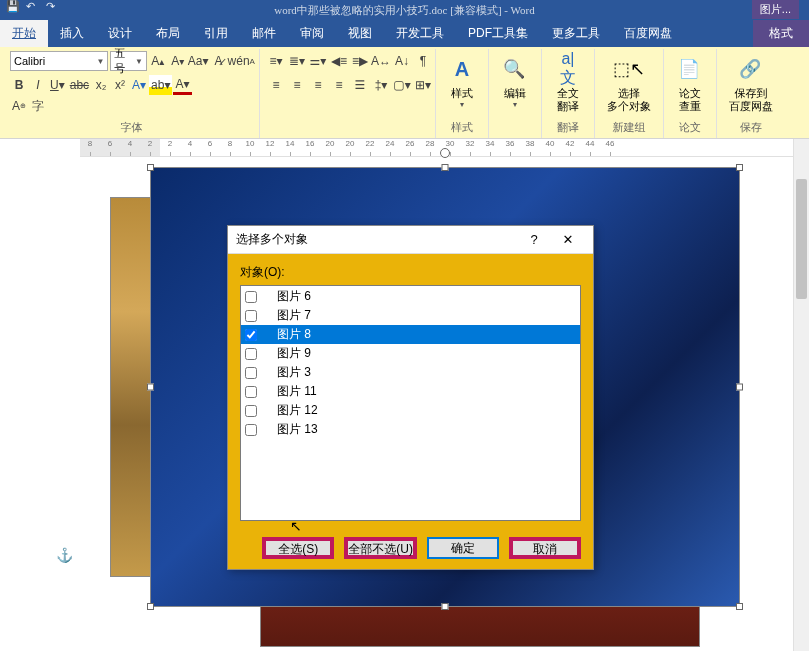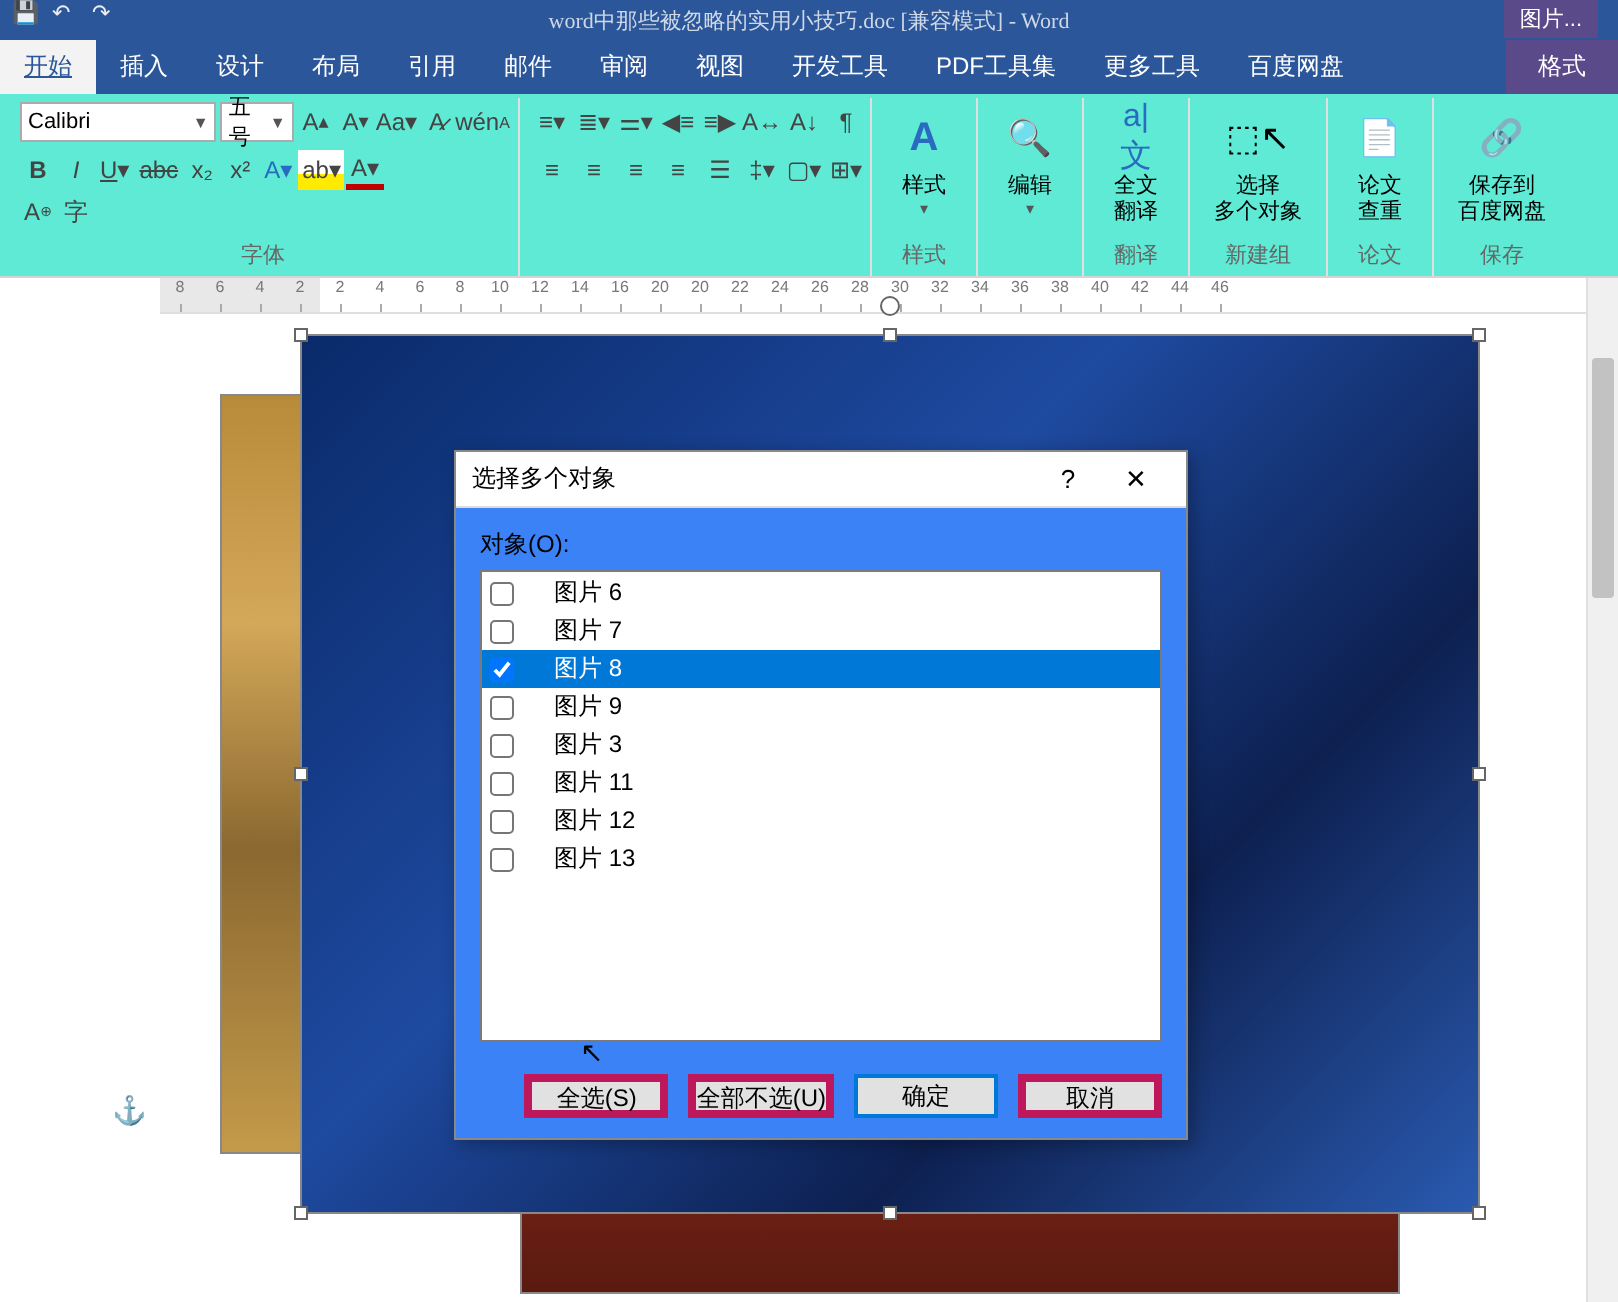--- a/index.html
+++ b/index.html
@@ -9,21 +9,21 @@
   .titlebar .title-text { color: #cfd8e6; font-family: Liberation Serif, serif; }
   .titlebar .ctx-tab { position: absolute; right: 10px; top: 0; background: #5a4a8a; padding: 2px 8px; font-size: 11px; }
   .titlebar .qat { position: absolute; left: 6px; top: 0; display: flex; gap: 6px; }
   .qat-icon { width: 14px; height: 14px; opacity: 0.9; }
   
   .tabs { background: #2b579a; color: #fff; display: flex; height: 27px; }
   .tab { padding: 5px 12px 6px; font-size: 12px; cursor: pointer; }
   .tab.active { background: #f3f3f3; color: #2b579a; text-decoration: underline; }
   .tab.fmt { margin-left: auto; background: #5a4a8a; color: #fff; padding: 5px 16px; }
   
-  .ribbon { background: #5eead4; height: 92px; border-bottom: 1px solid #d4d4d4; display: flex; padding: 2px 4px 0; font-size: 11px; }
+  .ribbon { background: #fef9c3; height: 92px; border-bottom: 1px solid #d4d4d4; display: flex; padding: 2px 4px 0; font-size: 11px; }
   .group { border-right: 1px solid #e0e0e0; padding: 2px 6px 0; display: flex; flex-direction: column; justify-content: space-between; }
   .group-body { flex: 1; }
   .group-label { text-align: center; font-size: 11px; color: #666; padding: 2px 0 3px; }
   
   .fontrow { display: flex; gap: 2px; align-items: center; margin-bottom: 4px; }
   .font-sel { width: 135px; height: 20px; border: 1px solid #ababab; background: #fff; font-size: 11px; padding: 1px 3px; display:flex; align-items:center; justify-content:space-between;}
   .size-sel { width: 48px; height: 20px; border: 1px solid #ababab; background: #fff; font-size: 11px; padding: 1px 3px; display:flex; align-items:center; justify-content:space-between;}
   .caret { font-size: 8px; color: #555; }
   .ribbon-btn { min-width: 18px; height: 20px; display: inline-flex; align-items: center; justify-content: center; font-size: 12px; color: #444; cursor: pointer; padding: 0 2px; }
   .fontrow2 { display: flex; gap: 1px; flex-wrap: wrap; max-width: 195px; }
@@ -47,21 +47,21 @@
   .img1 { left: 30px; top: 40px; width: 80px; height: 380px; background: linear-gradient(180deg,#b88b3a,#d4a859 30%,#8a6830 60%,#c49a4a); }
   .img2 { left: 70px; top: 10px; width: 590px; height: 440px; background: linear-gradient(135deg,#0a2a6a,#1e4aa0 40%,#0d2050 70%,#2a5ab0); }
   .img3 { left: 180px; top: 410px; width: 440px; height: 80px; background: linear-gradient(180deg,#7a2418,#5a1a10); }
   
   .sel-handle { position: absolute; width: 7px; height: 7px; background: #fff; border: 1px solid #666; }
   .rot-handle { position: absolute; width: 10px; height: 10px; border-radius: 50%; background: #fff; border: 1px solid #666; left: 50%; top: -20px; transform: translateX(-50%); }
   
   .anchor { position: absolute; left: -24px; top: 390px; color: #2b579a; font-size: 14px; }
   
   
-  .dlg { position: absolute; left: 227px; top: 225px; width: 367px; height: 345px; background: #3b82f6; border: 1px solid #888; box-shadow: 2px 2px 8px rgba(0,0,0,0.3); display: flex; flex-direction: column; font-size: 12px; }
+  .dlg { position: absolute; left: 227px; top: 225px; width: 367px; height: 345px; background: #eab308; border: 1px solid #888; box-shadow: 2px 2px 8px rgba(0,0,0,0.3); display: flex; flex-direction: column; font-size: 12px; }
   .dlg-title { background: #fff; height: 28px; display: flex; align-items: center; padding: 0 8px; border-bottom: 1px solid #ddd; }
   .dlg-title-text { flex: 1; font-size: 12px; }
   .dlg-title-btns { display: flex; }
   .dlg-title-btn { width: 34px; height: 24px; display: flex; align-items: center; justify-content: center; cursor: pointer; font-size: 13px; }
   
   .dlg-body { padding: 10px 12px 6px; flex: 1; display: flex; flex-direction: column; }
   .dlg-label { margin-bottom: 4px; }
   .listbox { flex: 1; background: #fff; border: 1px solid #7a7a7a; overflow-y: scroll; padding: 1px 0; }
   .listitem { display: flex; align-items: center; padding: 1px 4px; gap: 20px; cursor: pointer; }
   .listitem.selected { background: #0078d7; color: #fff; }

